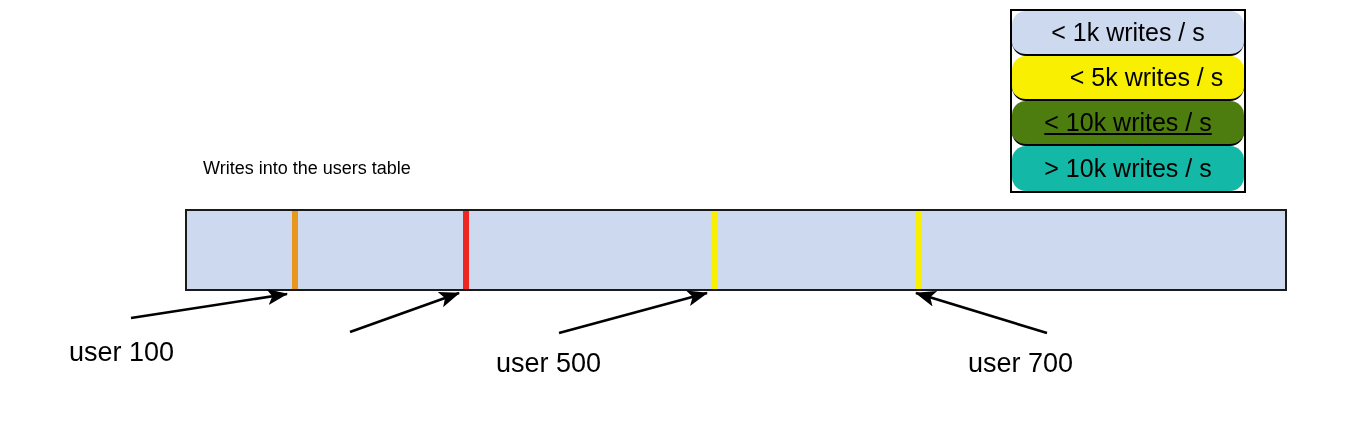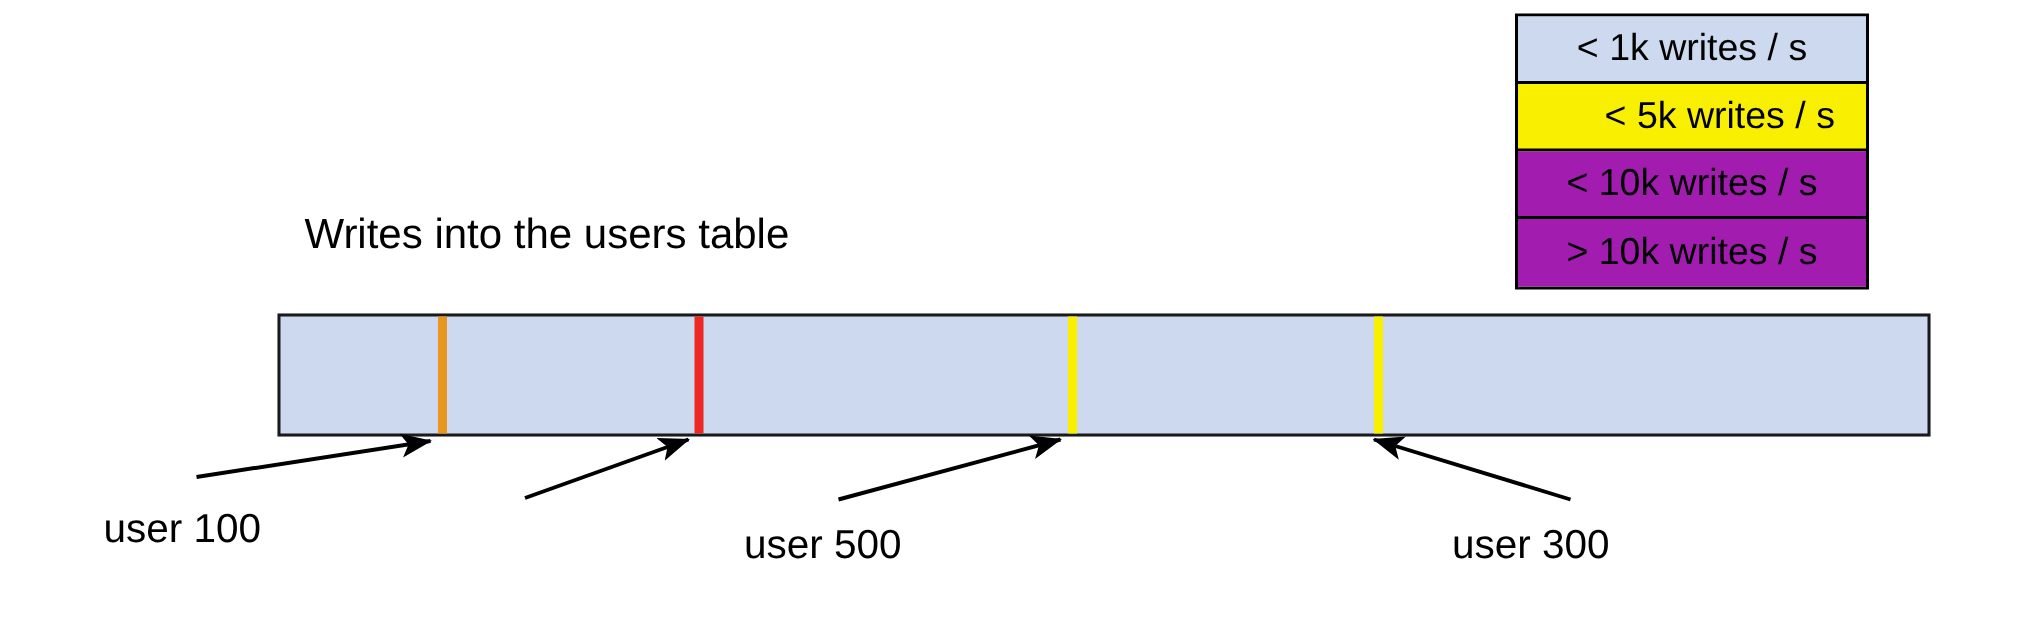--- a/index.html
+++ b/index.html
@@ -35,31 +35,32 @@
     box-sizing: border-box;
     display: flex;
     align-items: center;
     justify-content: center;
     border-bottom: 2px solid #000000;
     font-size: 25px;
     line-height: 1;
     letter-spacing: 0px;
     white-space: nowrap;
     color: #000000;
+    border-radius: 14px;
   }
   .legend-row:last-child {
     border-bottom: none;
   }
 
   
   #chart-title {
     position: absolute;
     left: 203px;
-    top: 142px;
-    font-size: 28px;
+    top: 159px;
+    font-size: 18px;
     line-height: 1;
     white-space: nowrap;
     color: #000000;
   }
 
   
   #bar-track {
     position: absolute;
     left: 185px;
     top: 209px;
@@ -100,24 +101,24 @@
 
 <div id="canvas">
 
   <div id="legend">
     <div class="legend-row" style="background: rgb(204, 217, 239);">
       <span>&lt; 1k writes / s</span>
     </div>
     <div class="legend-row" style="background: rgb(248, 240, 0); padding-left: 37px;">
       <span>&lt; 5k writes / s</span>
     </div>
-    <div class="legend-row" style="background: #a21caf;">
+    <div class="legend-row" style="background: #4d7c0f; text-decoration: underline;">
       <span>&lt; 10k writes / s</span>
     </div>
-    <div class="legend-row" style="background: #a21caf;">
+    <div class="legend-row" style="background: #14b8a6;">
       <span>&gt; 10k writes / s</span>
     </div>
   </div>
 
   <div id="chart-title">Writes into the users table</div>
 
   <div id="bar-track" style="background: rgb(204, 217, 239); border-color: rgb(26, 26, 26);">
     <div class="bar-marker" style="background: rgb(232, 150, 30); left: 105.408px;"></div>
     <div class="bar-marker" style="background: rgb(238, 39, 34); left: 275.598px;"></div>
     <div class="bar-marker" style="background: rgb(248, 240, 0); left: 524.844px;"></div>
@@ -131,15 +132,15 @@
       </marker>
     </defs>
     <line x1="131" y1="318" x2="287" y2="294" stroke="#000000" stroke-width="2.6" marker-end="url(#arrowhead)"></line>
     <line x1="350" y1="332" x2="459" y2="293" stroke="#000000" stroke-width="2.6" marker-end="url(#arrowhead)"></line>
     <line x1="559" y1="333" x2="707" y2="293" stroke="#000000" stroke-width="2.6" marker-end="url(#arrowhead)"></line>
     <line x1="1047" y1="333" x2="916" y2="293" stroke="#000000" stroke-width="2.6" marker-end="url(#arrowhead)"></line>
   </svg>
 
   <div class="axis-label" style="left:53px; top:339px;margin-left:16px;">user 100</div>
   <div class="axis-label" style="left:496px; top:350px;">user 500</div>
-  <div class="axis-label" style="left:968px; top:350px;">user 300</div>
+  <div class="axis-label" style="left:968px; top:350px;">user 700</div>
 
 </div>
 
 </body></html>

